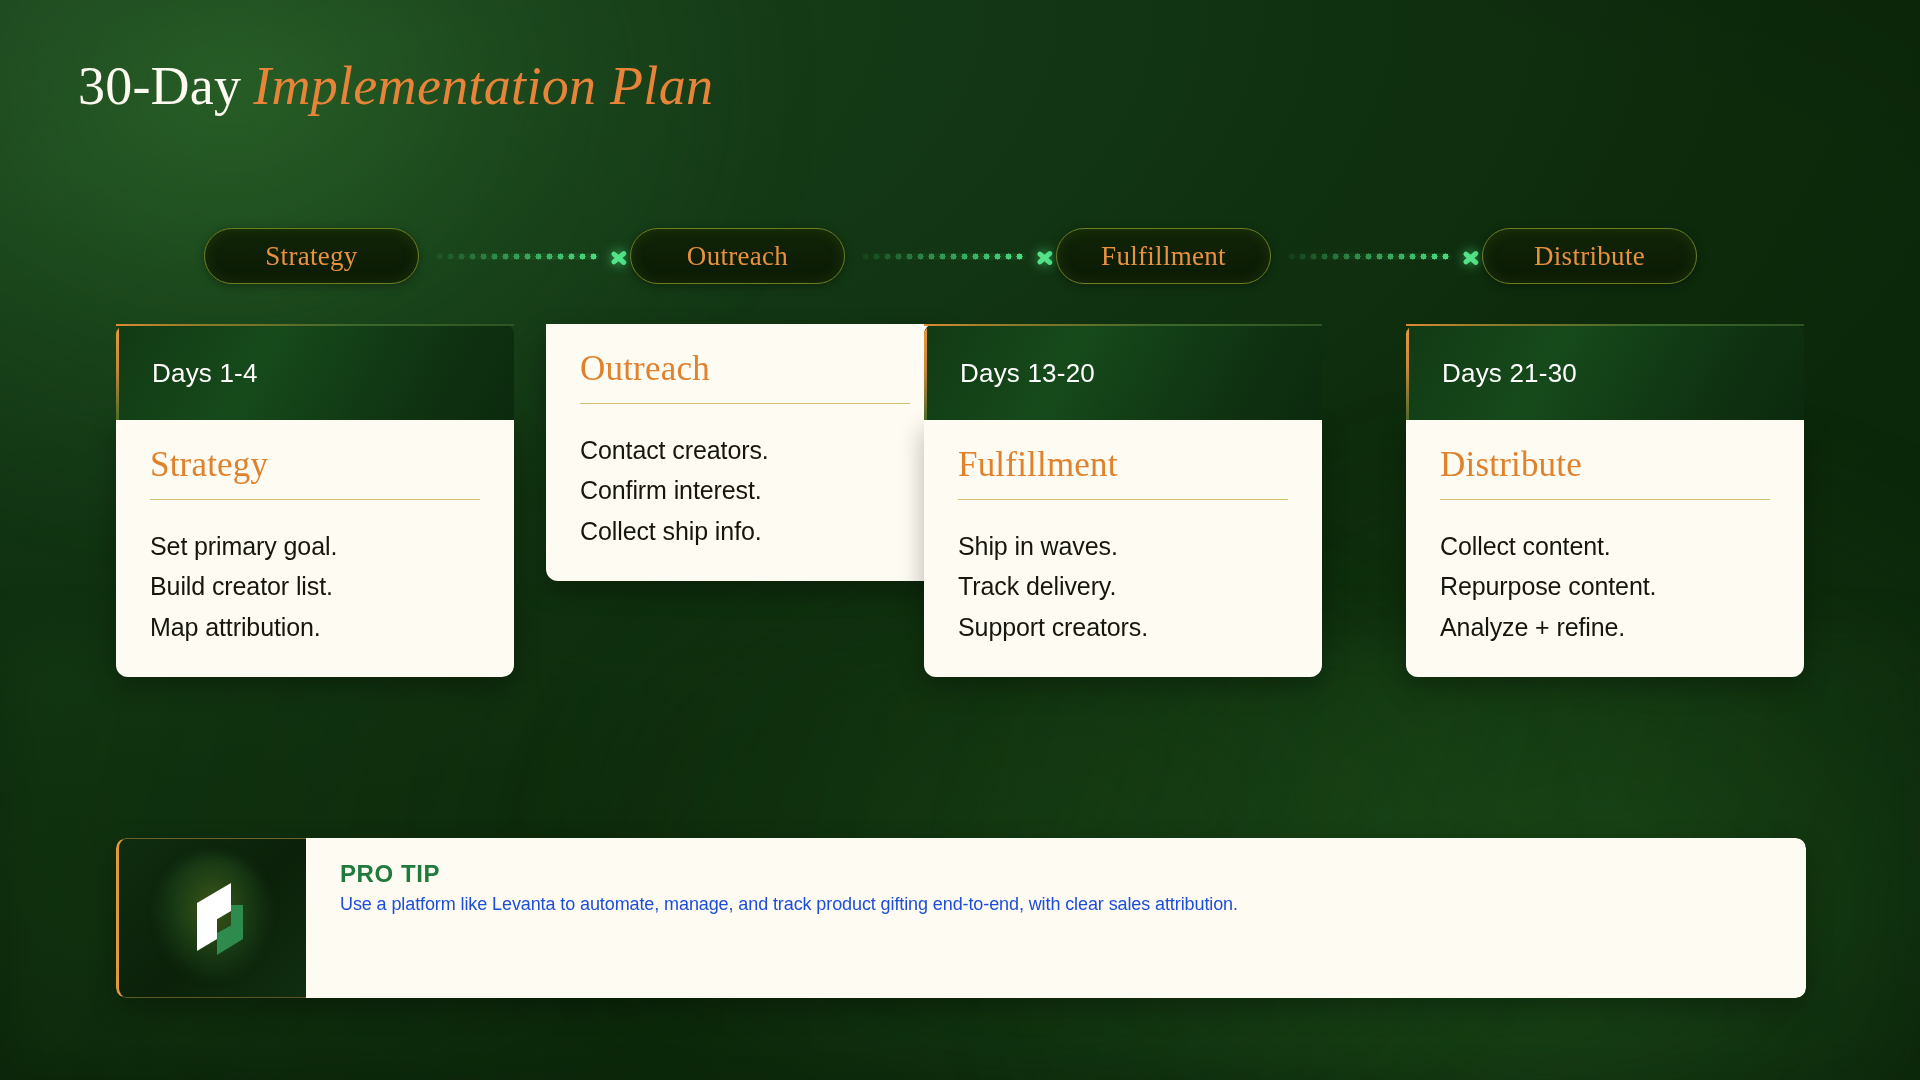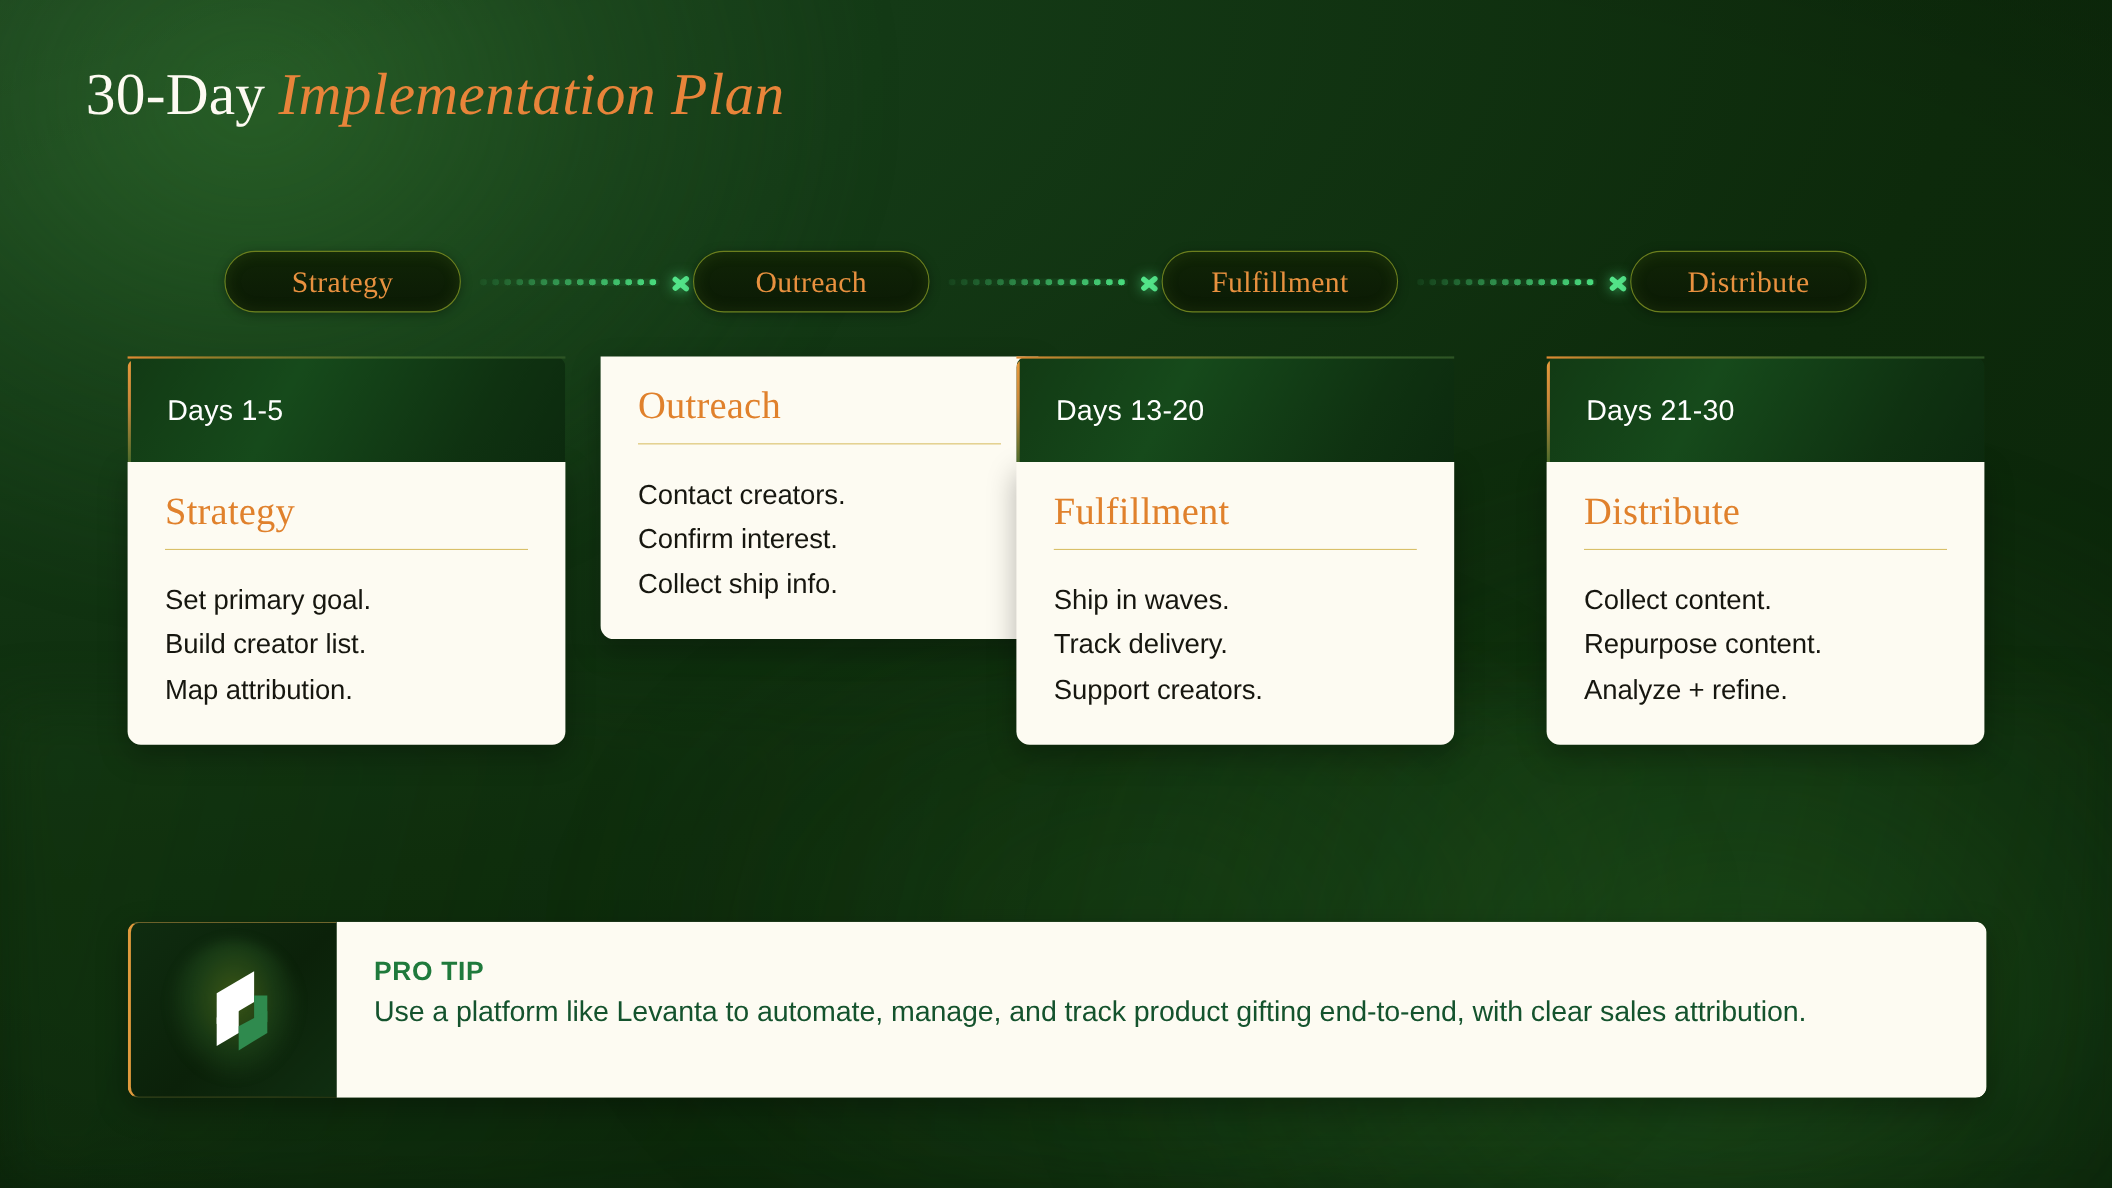--- a/index.html
+++ b/index.html
@@ -155,28 +155,28 @@
   }
   .logo-glow{
     position:absolute;left:50%;top:50%;transform:translate(-50%,-50%);
     width:120px;height:128px;border-radius:50%;
     background:radial-gradient(ellipse at 50% 42%, rgba(128,160,40,.42) 0%, rgba(52,108,44,.30) 45%, rgba(10,32,10,0) 72%);
     filter:blur(5px);
   }
   .logo-mark{position:relative;width:72px;height:82px;}
   .logo-mark svg{display:block;width:72px;height:82px;}
   #protip-text{
-    flex:1;background:#fdfbf2;padding:32px 34px 20px 34px;
+    flex:1;background:#fdfbf2;padding:22px 34px 20px 34px;
     border-top-right-radius:10px;border-bottom-right-radius:10px;
   }
   #protip-label{
     color:#1f7a3c;font-size:24px;font-weight:bold;letter-spacing:.6px;margin-bottom:4px;
   }
   #protip-body{
-    color:#14532d;font-size:26px;line-height:1.36;letter-spacing:-.1px;
+    color:#1d4ed8;font-size:18px;line-height:1.36;letter-spacing:-.1px;
   }
 </style>
 </head>
 <body>
 
 <div id="bg">
   <div class="bg-base"></div>
   <div class="bg-glow-tl"></div>
   <div class="bg-glow-br"></div>
   <div class="bg-glow-mid"></div>
@@ -218,21 +218,21 @@
 
     <div class="pill p3">
       <span>Distribute</span>
     </div>
   </div>
 
   <div id="cards">
 
     <div class="card k0">
       <div class="card-head">
-        <div class="days">Days 1-5</div>
+        <div class="days">Days 1-4</div>
       </div>
       <div class="card-body">
         <div class="card-title">Strategy</div>
         <div class="card-rule"></div>
         <ul class="card-list">
           <li>Set primary goal.</li>
           <li>Build creator list.</li>
           <li>Map attribution.</li>
         </ul>
       </div>

